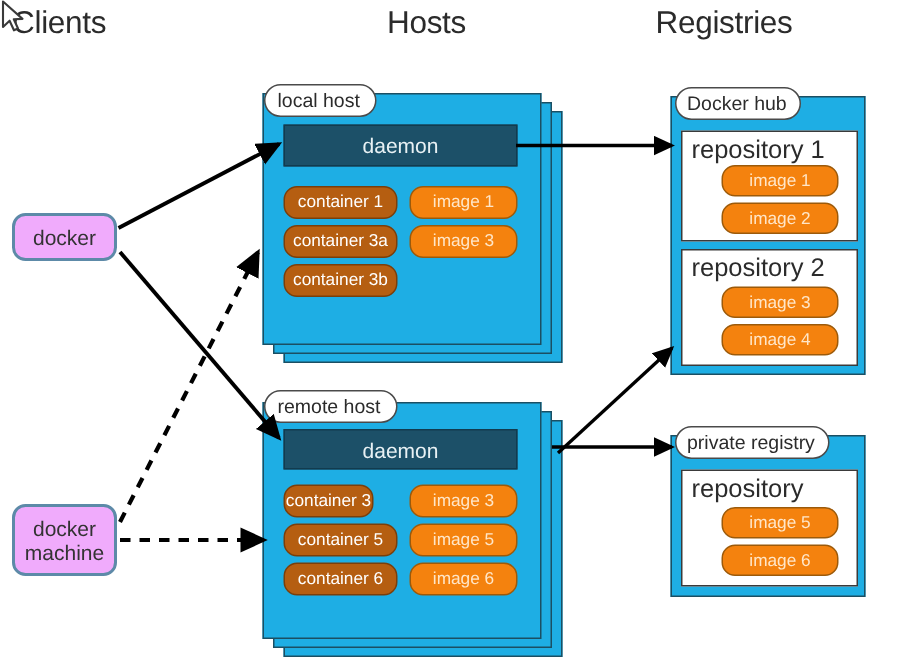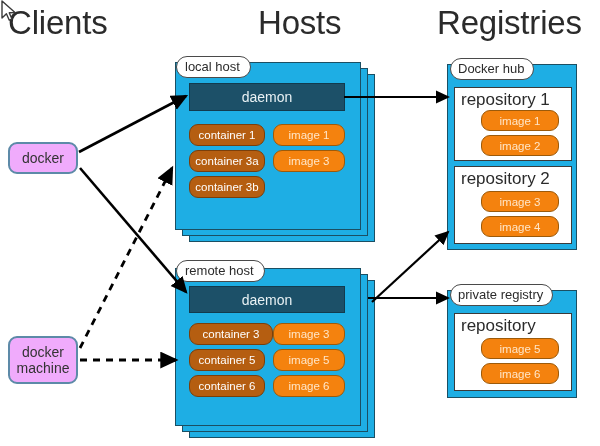--- a/index.html
+++ b/index.html
@@ -15,21 +15,21 @@
     position: relative;
     width: 600px;
     height: 446px;
     background: #ffffff;
     overflow: hidden;
   }
 
   
   .col-header {
     position: absolute;
-    font-size: 33px;
+    font-size: 21px;
     color: #2b2b2b;
     font-family: "Liberation Sans", sans-serif;
     white-space: nowrap;
     letter-spacing: -0.2px;
   }
   #hdr-clients { left: 8px;  top: 4px; }
   #hdr-hosts   { left: 258px; top: 4px; }
   #hdr-regs    { left: 437px; top: 4px; }
 
   
@@ -221,21 +221,21 @@
 
   <div class="host-stack" id="remote-host-stack" style="left:175px; top:268px; width:200px; height:170px;">
     <div class="host-layer" style="left:14px; top:12px; width:186px; height:158px;"></div>
     <div class="host-layer" style="left:7px;  top:6px;  width:186px; height:158px;"></div>
     <div class="host-front" style="width:186px; height:158px;"></div>
 
     <div class="daemon" style="left:14px; top:18px; width:156px; height:27px;">
       <span>daemon</span>
     </div>
 
-    <div class="pill container" style="left:14px; top:55px;  width:84px; height:22px;">
+    <div class="pill container" style="left:14px; top:55px;  width:60px; height:22px;">
         <span>container 3</span>
       </div>
     <div class="pill container" style="left:14px; top:81px;  width:76px; height:22px;">
         <span>container 5</span>
       </div>
     <div class="pill container" style="left:14px; top:107px; width:76px; height:22px;">
         <span>container 6</span>
       </div>
 
     <div class="pill image" style="left:98px; top:55px;  width:72px; height:22px;">

